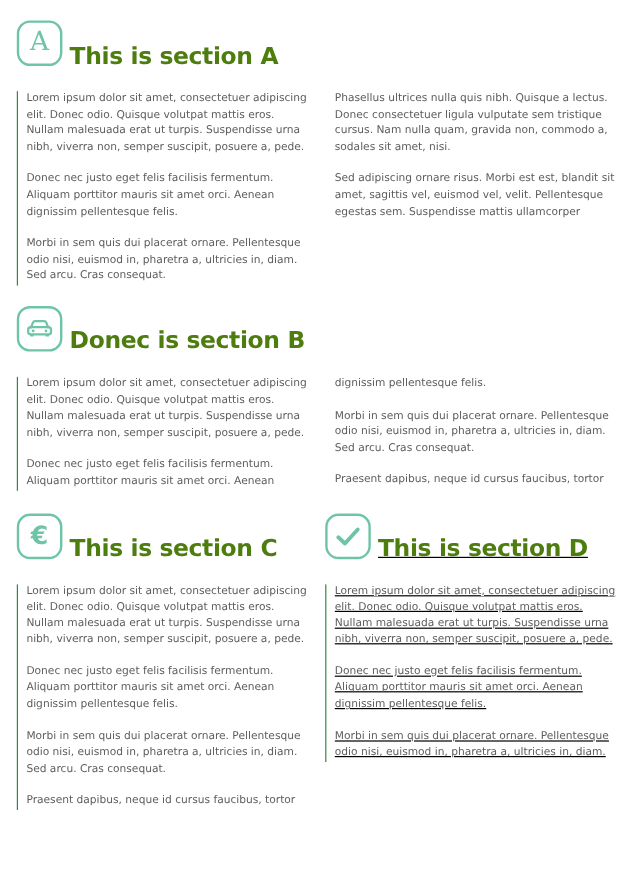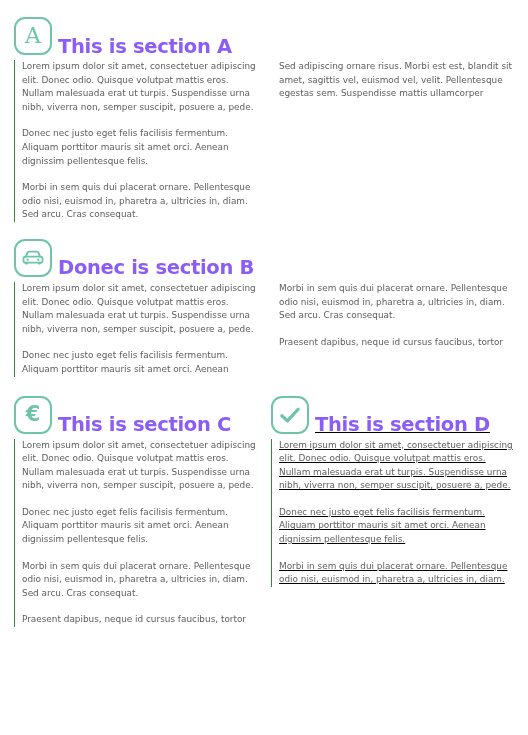--- a/index.html
+++ b/index.html
@@ -54,32 +54,32 @@
   .sec-icon .glyph-serif {
     font-family: "DejaVu Serif", serif;
     font-size: 22px;
     font-weight: normal;
   }
   .sec-icon svg { display: block; }
   .sec-title {
     font-family: "DejaVu Sans", sans-serif;
     font-size: 19.5px;
     font-weight: bold;
-    color: #8b5cf6;
+    color: #4d7c0f;
     letter-spacing: -0.3px;
     margin: 0 0 2px 6px;
     white-space: nowrap;
     line-height: 1;
   }
 
   
   .cols {
     display: flex;
     gap: 0;
-    margin-top: 2px;
+    margin-top: 18px;
   }
   .col {
     width: 248px;
     flex: 0 0 248px;
     box-sizing: border-box;
   }
   .col.right { margin-left: 9px; }
 
   .rule-col {
     border-left: 1.5px solid #2f8a40;
@@ -127,20 +127,21 @@
       </div>
       <div class="sec-title">This is section A</div>
     </div>
     <div class="cols">
       <div class="col rule-col">
         <p class="body">Lorem ipsum dolor sit amet, consectetuer adipiscing elit. Donec odio. Quisque volutpat mattis eros. Nullam malesuada erat ut turpis. Suspendisse urna nibh, viverra non, semper suscipit, posuere a, pede.</p>
         <p class="body">Donec nec justo eget felis facilisis fermentum. Aliquam porttitor mauris sit amet orci. Aenean dignissim pellentesque felis.</p>
         <p class="body">Morbi in sem quis dui placerat ornare. Pellentesque odio nisi, euismod in, pharetra a, ultricies in, diam. Sed arcu. Cras consequat.</p>
       </div>
       <div class="col right plain-col">
+        <p class="body">Phasellus ultrices nulla quis nibh. Quisque a lectus. Donec consectetuer ligula vulputate sem tristique cursus. Nam nulla quam, gravida non, commodo a, sodales sit amet, nisi.</p>
         <p class="body">Sed adipiscing ornare risus. Morbi est est, blandit sit amet, sagittis vel, euismod vel, velit. Pellentesque egestas sem. Suspendisse mattis ullamcorper</p>
       </div>
     </div>
   </div>
 
   <div class="section" id="section-b">
     <div class="sec-head">
       <div class="sec-icon">
         <svg width="22" height="16" viewBox="0 0 24 17" aria-hidden="true">
           <path d="M4.2 7.3 L5.9 2.9 C6.2 2.1 7.0 1.6 7.9 1.6 L16.1 1.6 C17.0 1.6 17.8 2.1 18.1 2.9 L19.8 7.3" fill="none" stroke="#6ec4a8" stroke-width="2" stroke-linecap="round" stroke-linejoin="round"></path>
@@ -152,20 +153,21 @@
         </svg>
       </div>
       <div class="sec-title">Donec is section B</div>
     </div>
     <div class="cols">
       <div class="col rule-col">
         <p class="body">Lorem ipsum dolor sit amet, consectetuer adipiscing elit. Donec odio. Quisque volutpat mattis eros. Nullam malesuada erat ut turpis. Suspendisse urna nibh, viverra non, semper suscipit, posuere a, pede.</p>
         <p class="body">Donec nec justo eget felis facilisis fermentum. Aliquam porttitor mauris sit amet orci. Aenean</p>
       </div>
       <div class="col right plain-col">
+        <p class="body">dignissim pellentesque felis.</p>
         <p class="body">Morbi in sem quis dui placerat ornare. Pellentesque odio nisi, euismod in, pharetra a, ultricies in, diam. Sed arcu. Cras consequat.</p>
         <p class="body">Praesent dapibus, neque id cursus faucibus, tortor</p>
       </div>
     </div>
   </div>
 
   <div class="pair">
 
     <div class="half" id="section-c">
       <div class="sec-head">

